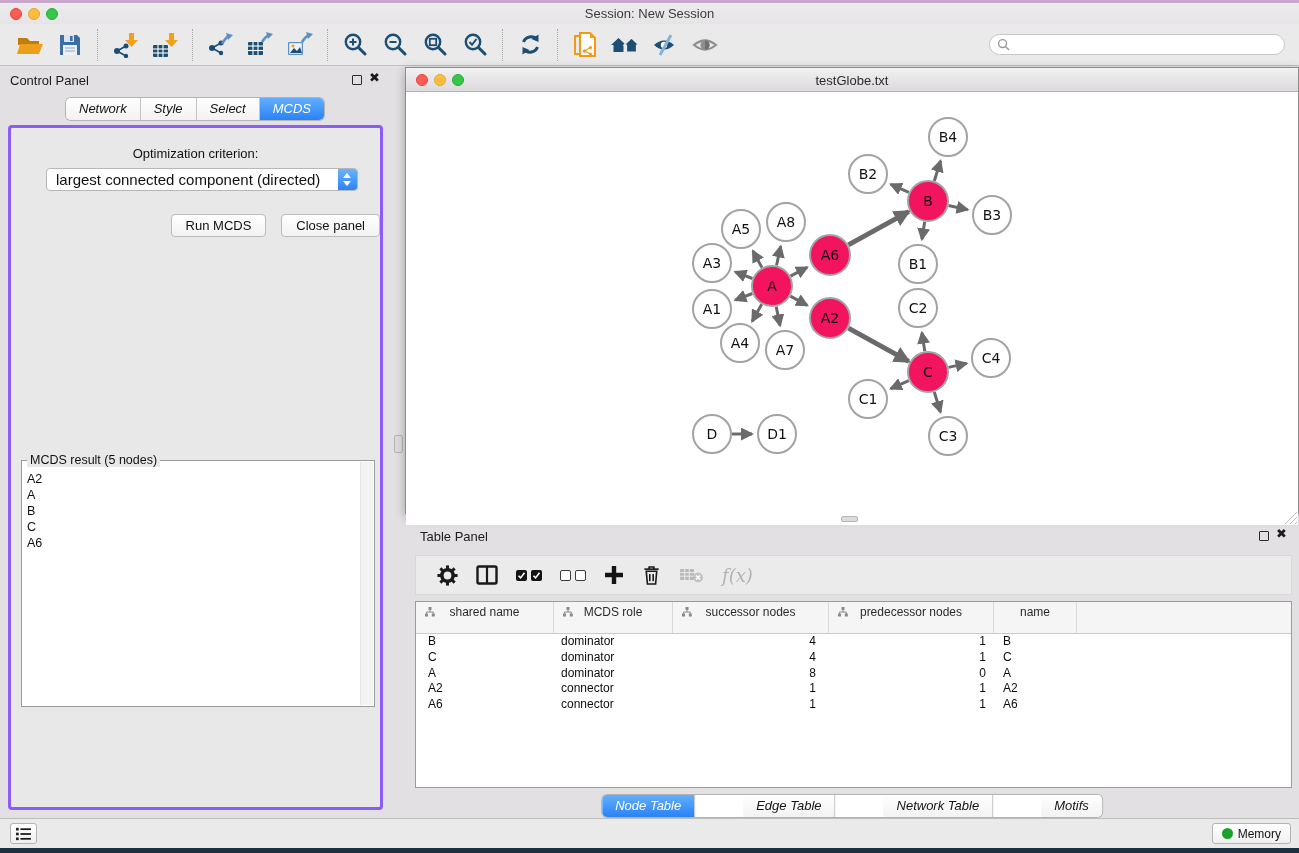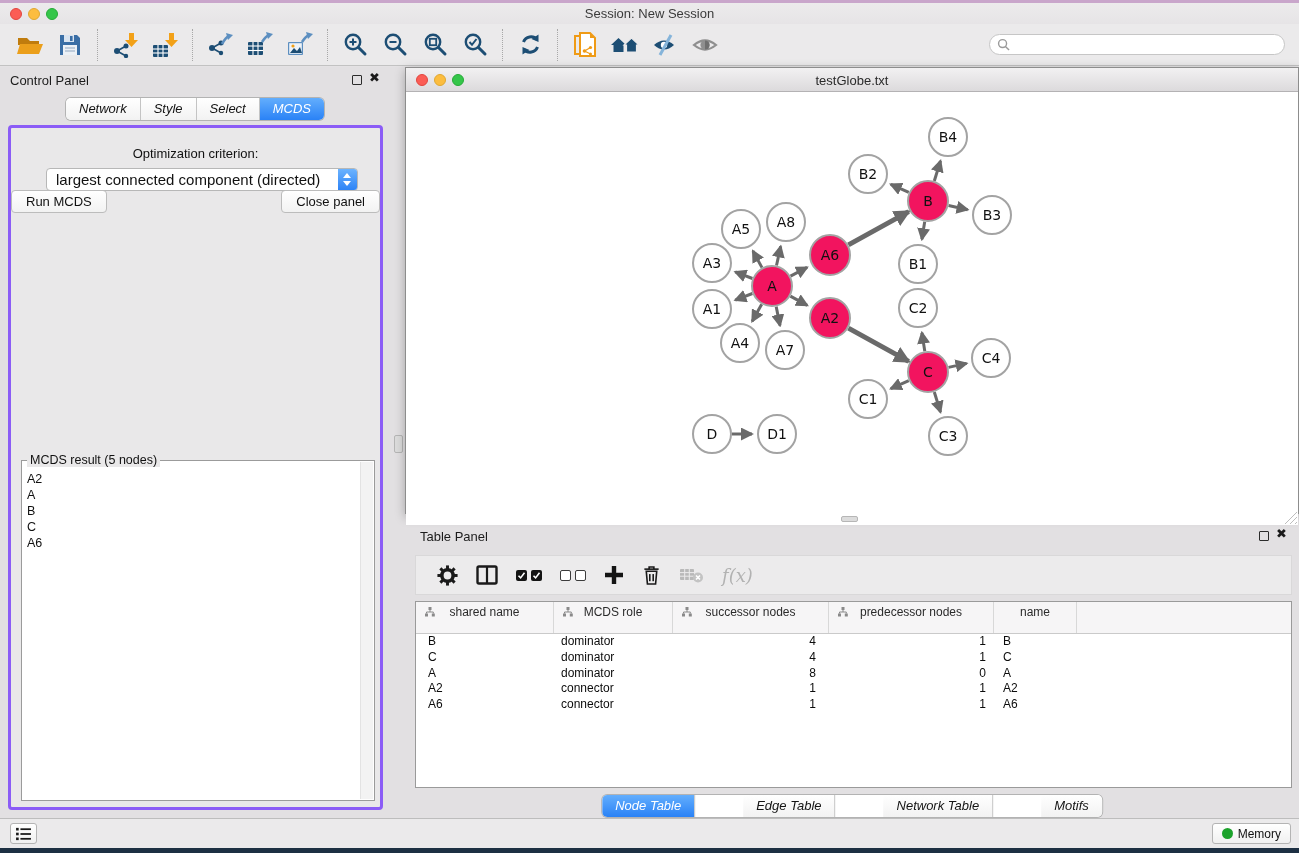--- a/index.html
+++ b/index.html
@@ -41,24 +41,24 @@
   .seg-tab:last-child { border-right:none; }
   .seg-tab.active { background:linear-gradient(#63aefd,#2a82f6); color:#fff; }
 
   .cp-body { position:absolute; left:8px; top:58px; width:375px; height:685px; background:#e9e8e9; border:3px solid #8b5cf6; border-radius:4px; }
   .opt-label { position:absolute; top:18px; width:100%; text-align:center; font-size:13px; color:#111; }
   .dropdown { position:absolute; left:35px; top:40px; width:312px; height:23px; background:#fff; border:1px solid #b7b7b7; border-radius:4px; display:flex; align-items:center; }
   .dd-text { flex:1; font-size:15px; padding:0 9px; color:#111; white-space:nowrap; overflow:hidden; }
   .dd-stepper { width:19px; align-self:stretch; background:linear-gradient(#6cb3fe,#2d83f6); border-radius:0 3px 3px 0; position:relative; }
   .dd-up { position:absolute; left:5px; top:4px; width:0; height:0; border-left:4.5px solid transparent; border-right:4.5px solid transparent; border-bottom:5px solid #fff; }
   .dd-down { position:absolute; left:5px; bottom:4px; width:0; height:0; border-left:4.5px solid transparent; border-right:4.5px solid transparent; border-top:5px solid #fff; }
-  .btn-row { position:absolute; top:62px; width:100%; display:flex; justify-content:space-between; gap:15px; }
+  .btn-row { position:absolute; top:86px; width:100%; display:flex; justify-content:flex-end; gap:15px; }
   .mac-btn { height:23px; padding:0 14px; font-size:13px; color:#111; background:linear-gradient(#ffffff,#f2f2f2); border:1px solid #bcbcbc; border-radius:4px; font-family:inherit; }
 
-  .result-box { position:absolute; left:10px; top:332px; width:354px; height:341px; background:#fff; border:1px solid #9b9b9b; }
+  .result-box { position:absolute; left:10px; top:332px; width:354px; height:247px; background:#fff; border:1px solid #9b9b9b; }
   .result-legend { position:absolute; top:-8px; left:5px; background:#e9e8e9; padding:0 3px; font-size:12.5px; color:#111; }
   .result-list { position:absolute; left:5px; top:10px; right:16px; bottom:4px; list-style:none; font-size:12.5px; color:#111; }
   .result-list li { line-height:16px; }
   .result-scroll { position:absolute; right:1px; top:1px; bottom:1px; width:13px; background:#f3f3f3; border-left:1px solid #e3e3e3; }
 
   
   .gutter-grip { position:absolute; left:394px; top:368px; width:9px; height:18px; background:#dcdcdc; border:1px solid #b6b6b6; border-radius:2px; }
   .h-grip { position:absolute; left:841px; top:449px; width:17px; height:6px; background:#dcdcdc; border:1px solid #b6b6b6; border-radius:2px; }
 
   

